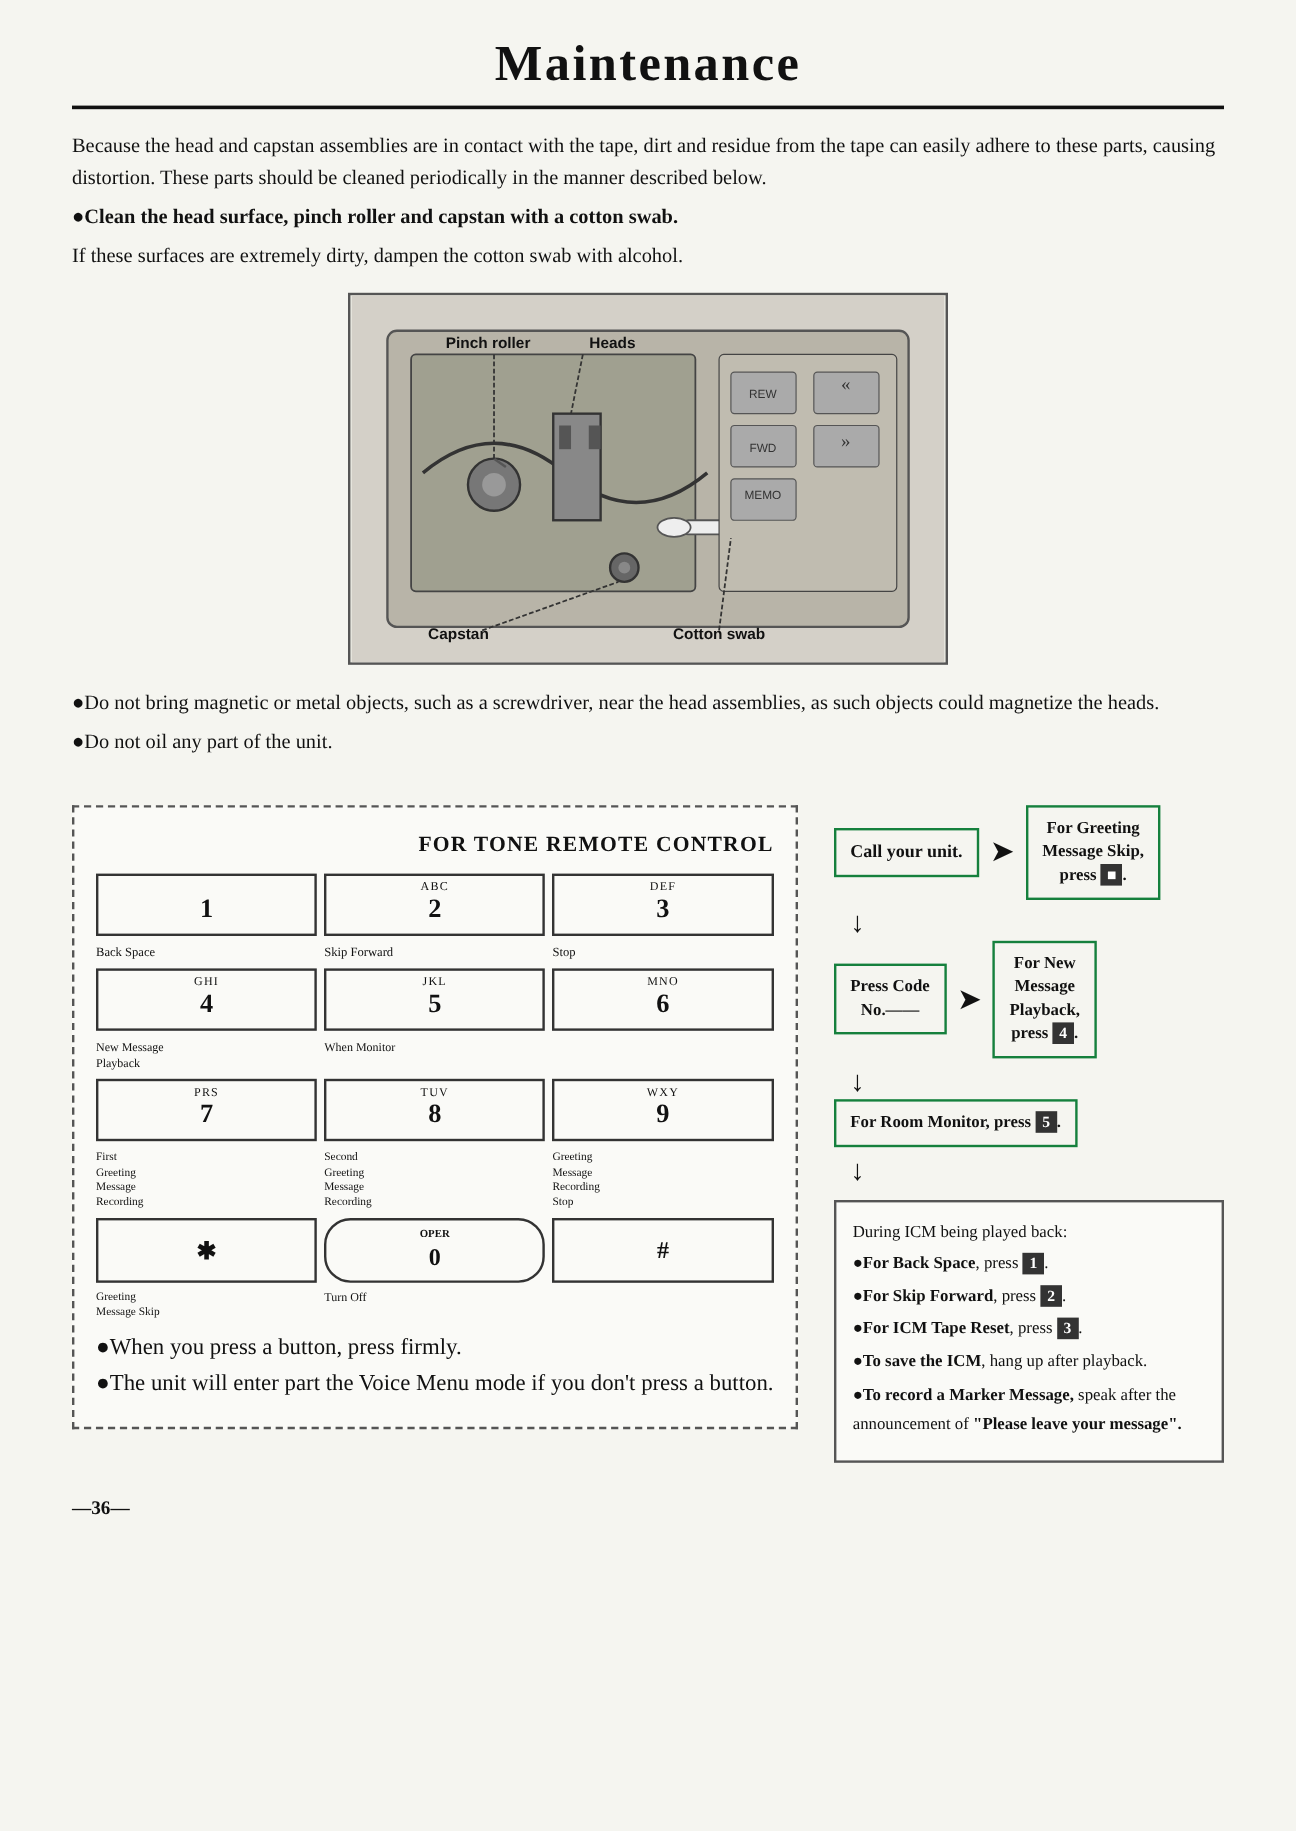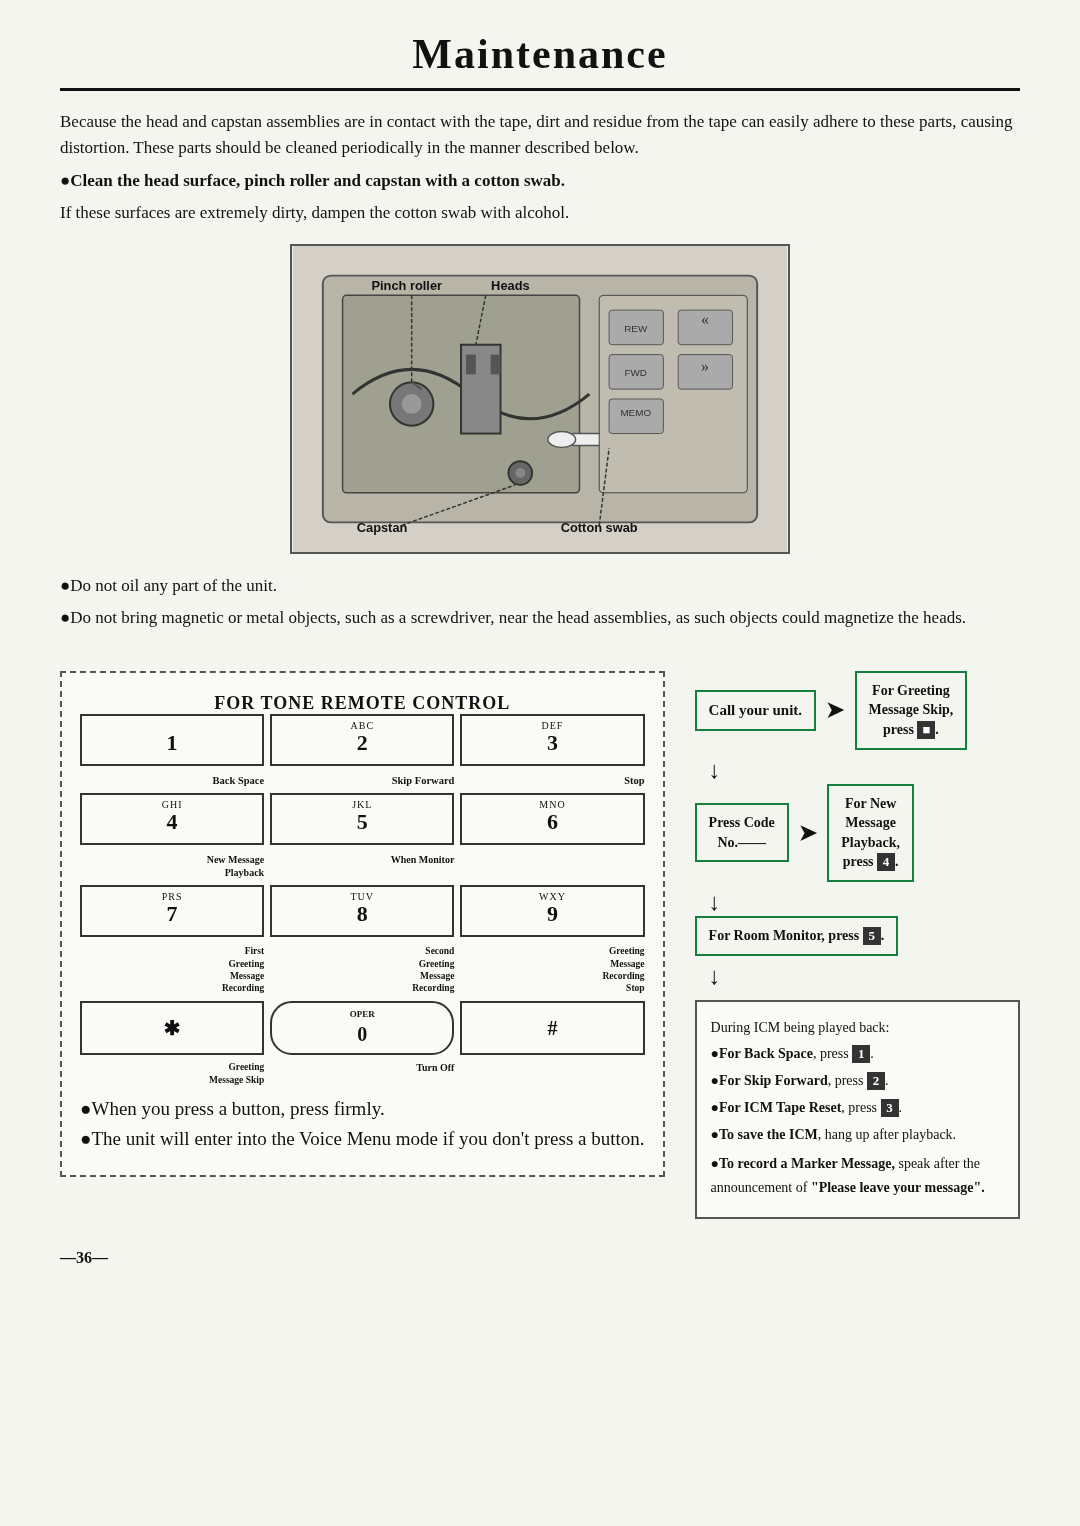--- a/index.html
+++ b/index.html
@@ -64,23 +64,24 @@
       align-items: flex-start;
     }
     .remote-box {
       border: 2px dashed #555;
       padding: 20px 18px;
       min-width: 380px;
       flex-shrink: 0;
       background: #fafaf7;
     }
     .remote-title {
-      text-align: center;
+      text-align: right;
       font-size: 18px;
       font-weight: bold;
+      margin-bottom: 14px;
       letter-spacing: 1px;
     }
     .keypad-grid {
       display: grid;
       grid-template-columns: repeat(3, 1fr);
       gap: 6px;
       margin-bottom: 8px;
     }
     .key-cell {
       border: 2px solid #333;
@@ -103,23 +104,23 @@
       font-weight: bold;
       line-height: 1.1;
     }
     .key-label-row {
       display: grid;
       grid-template-columns: repeat(3, 1fr);
       gap: 6px;
       margin-bottom: 6px;
     }
     .key-label-cell {
-      text-align: right;
+      text-align: left;
       font-size: 10.5px;
-      font-weight: bold;
+      font-weight: normal;
       line-height: 1.3;
     }
     .special-row {
       display: grid;
       grid-template-columns: repeat(3, 1fr);
       gap: 6px;
       margin-bottom: 6px;
     }
     .special-cell {
       border: 2px solid #333;
@@ -274,22 +275,22 @@
 
     <text x="90" y="290" text-anchor="middle" font-size="13" font-weight="bold" fill="#111" font-family="Arial">Capstan</text>
     <line x1="110" y1="283" x2="225" y2="242" stroke="#333" stroke-width="1.5" stroke-dasharray="4,2"></line>
 
     <text x="310" y="290" text-anchor="middle" font-size="13" font-weight="bold" fill="#111" font-family="Arial">Cotton swab</text>
     <line x1="310" y1="283" x2="320" y2="205" stroke="#333" stroke-width="1.5" stroke-dasharray="4,2"></line>
   </svg>
 </div>
 
 <div class="bullet-points">
+  <p>●Do not bring magnetic or metal objects, such as a screwdriver, near the head assemblies, as such objects could magnetize the heads.</p>
   <p>●Do not oil any part of the unit.</p>
-  <p>●Do not bring magnetic or metal objects, such as a screwdriver, near the head assemblies, as such objects could magnetize the heads.</p>
 </div>
 
 <div class="remote-section">
 
   <div class="remote-box">
     <div class="remote-title">FOR TONE REMOTE CONTROL</div>
 
     <div class="keypad-grid">
       <div class="key-cell">
         <span class="key-letters">&nbsp;</span>
@@ -367,21 +368,21 @@
     </div>
 
     <div class="key-label-row">
       <div class="key-label-cell" style="font-size:9.5px;">Greeting<br>Message Skip</div>
       <div class="key-label-cell" style="font-size:10px;">Turn Off</div>
       <div class="key-label-cell"></div>
     </div>
 
     <div class="remote-notes">
       <p>●When you press a button, press firmly.</p>
-      <p>●The unit will enter into the Voice Menu mode if you don't press a button.</p>
+      <p>●The unit will enter part the Voice Menu mode if you don't press a button.</p>
     </div>
   </div>
 
   <div class="flow-section">
 
     <div class="flow-row">
       <div class="flow-box">
         <span>Call your unit.</span>
       </div>
       <span class="flow-arrow">➤</span>

